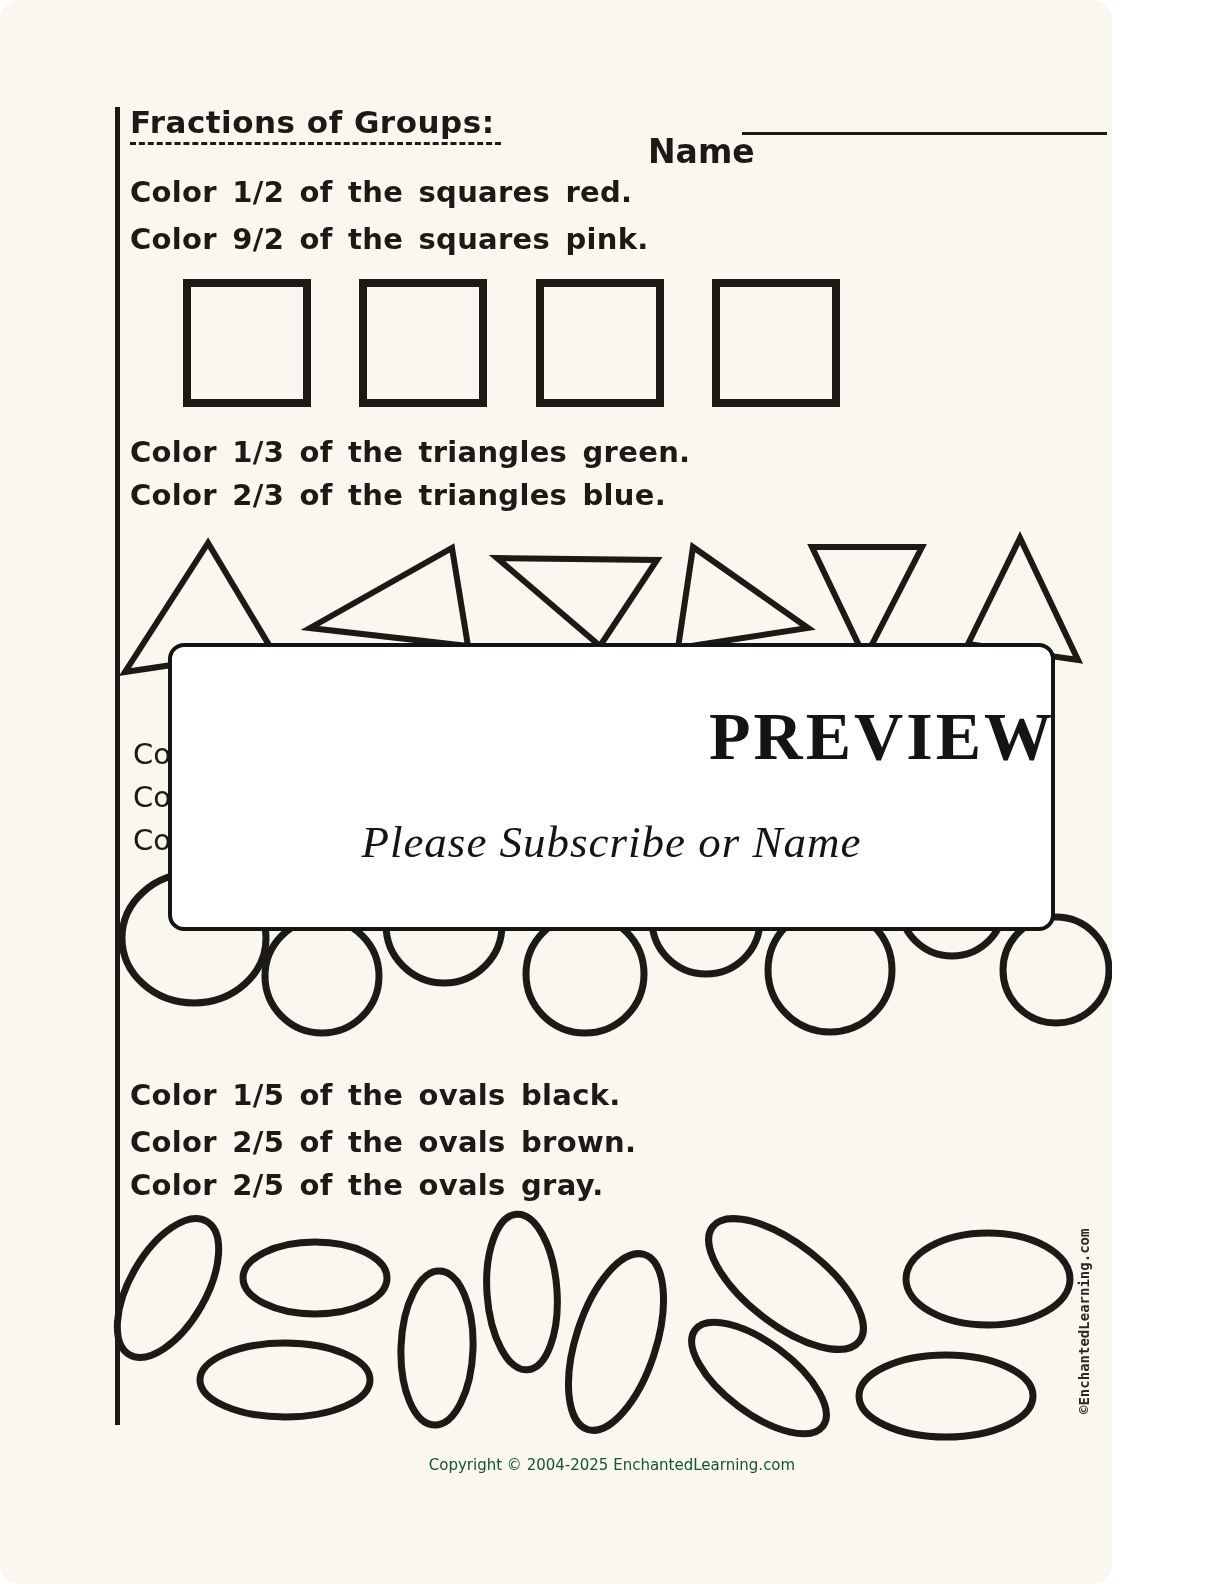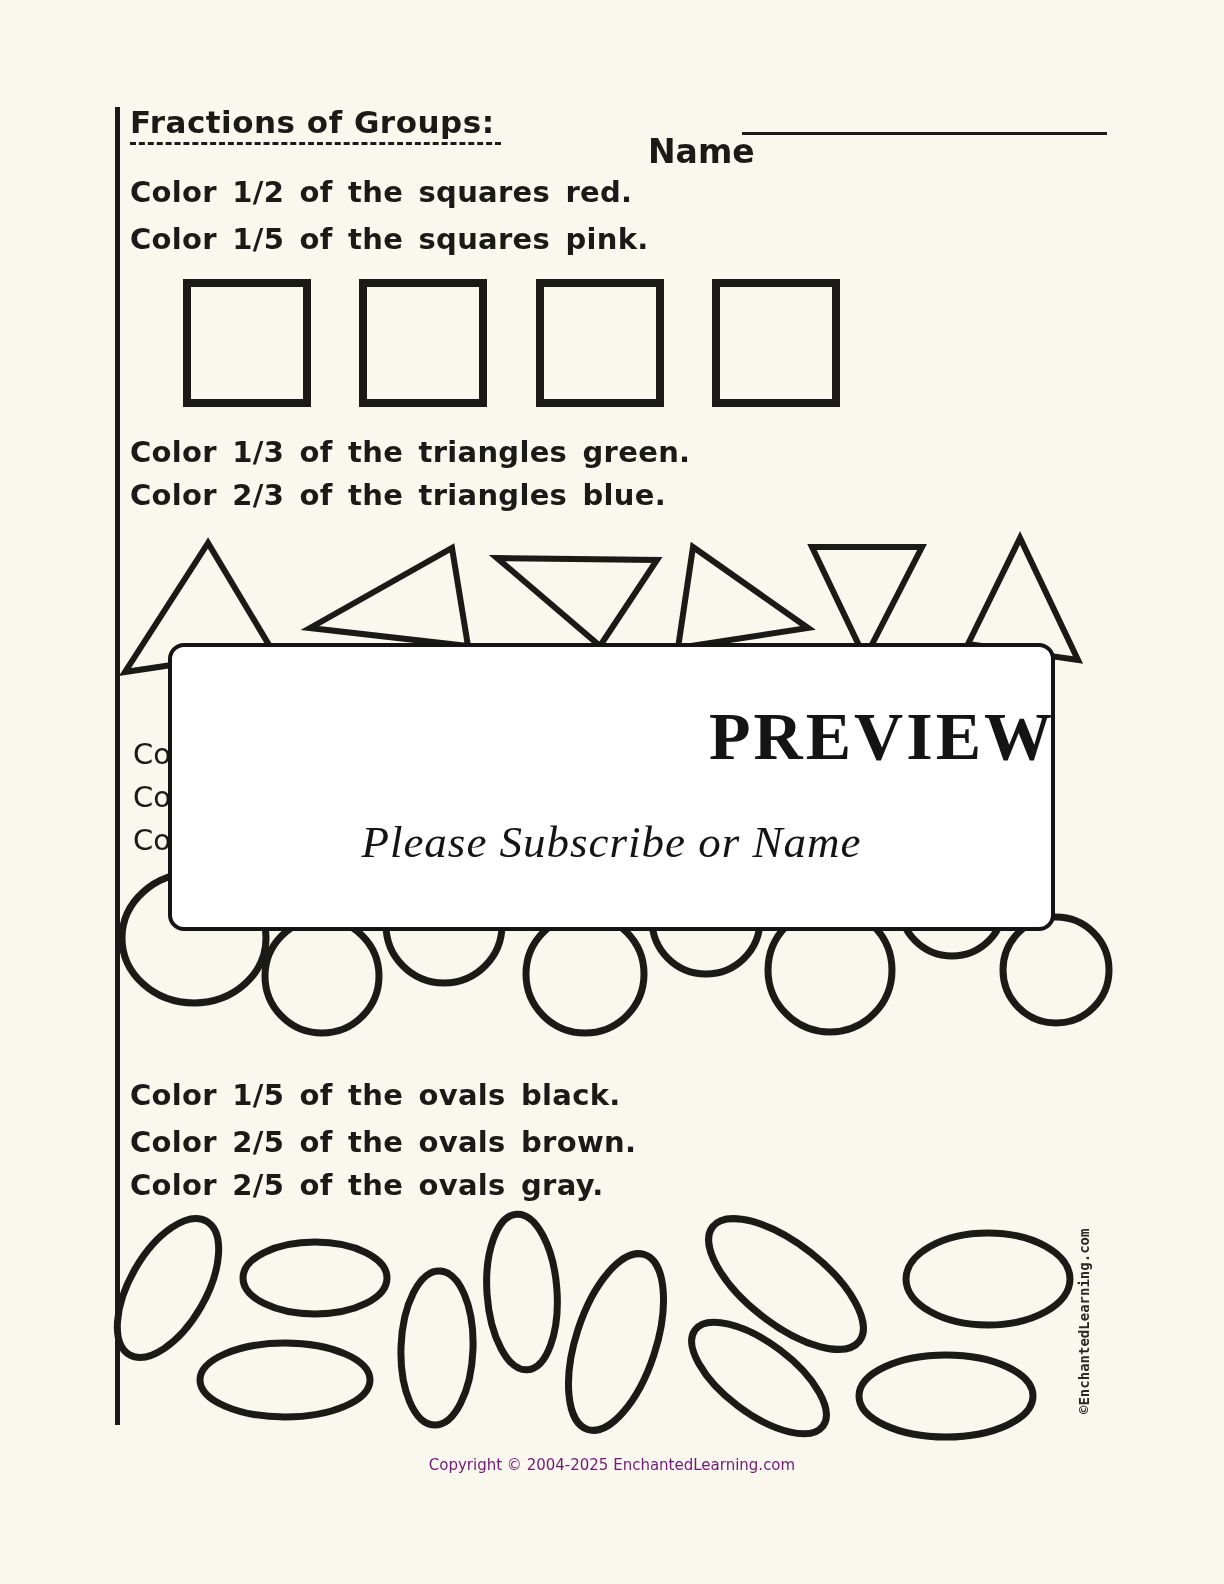--- a/index.html
+++ b/index.html
@@ -1,22 +1,23 @@
 <!DOCTYPE html>
 <html><head>
 <meta charset="utf-8">
 <style>
   html,body{margin:0;padding:0;}
   .page{
     position:relative;
-    width:1224px;height:1584px;
+    width:1112px;height:1584px;
     background:#faf7ee;
     font-family:"DejaVu Sans",sans-serif;
     color:#1c1a16;
     overflow:hidden;
+    border-radius:19px;
   }
   .abs{position:absolute;}
   
   .left-rule{left:115px;top:107px;width:5px;height:1318px;background:#1c1a16;}
   
   .title{
     left:130px;top:104px;
     font-size:31px;font-weight:bold;letter-spacing:.5px;
     border-bottom:3px dashed #1c1a16;padding-bottom:2px;padding-right:6px;
   }
@@ -53,36 +54,36 @@
   }
   
   .watermark{
     left:1076px;top:1414px;
     transform:rotate(-90deg);transform-origin:0 0;
     font-family:"DejaVu Sans Mono",monospace;
     font-size:14px;font-weight:600;white-space:nowrap;color:#2a2823;
   }
   .copyright{
     left:0;top:1456px;width:1224px;text-align:center;
-    font-size:15px;font-weight:500;color:#701a75;
+    font-size:15px;font-weight:500;color:#14532d;
   }
 </style>
 </head>
 <body>
 
 <div class="page">
 
   <div class="abs left-rule"></div>
 
   <div class="abs title">Fractions of Groups:</div>
   <div class="abs name-label">Name</div>
   <div class="abs name-line"></div>
 
   <div class="abs instr" style="left:130px;top:178px;">Color 1/2 of the squares red.</div>
-  <div class="abs instr" style="left:130px;top:225px;">Color 1/5 of the squares pink.</div>
+  <div class="abs instr" style="left:130px;top:225px;">Color 9/2 of the squares pink.</div>
   <div class="abs square" style="left:183px;"></div>
   <div class="abs square" style="left:359px;"></div>
   <div class="abs square" style="left:536px;"></div>
   <div class="abs square" style="left:712px;"></div>
 
   <div class="abs instr" style="left:130px;top:438px;">Color 1/3 of the triangles green.</div>
   <div class="abs instr" style="left:130px;top:481px;">Color 2/3 of the triangles blue.</div>
 
   <svg class="abs shapes" width="1224" height="1584" viewBox="0 0 1224 1584">
     <g fill="none" stroke="#1c1a16" stroke-width="6" stroke-linejoin="miter">

